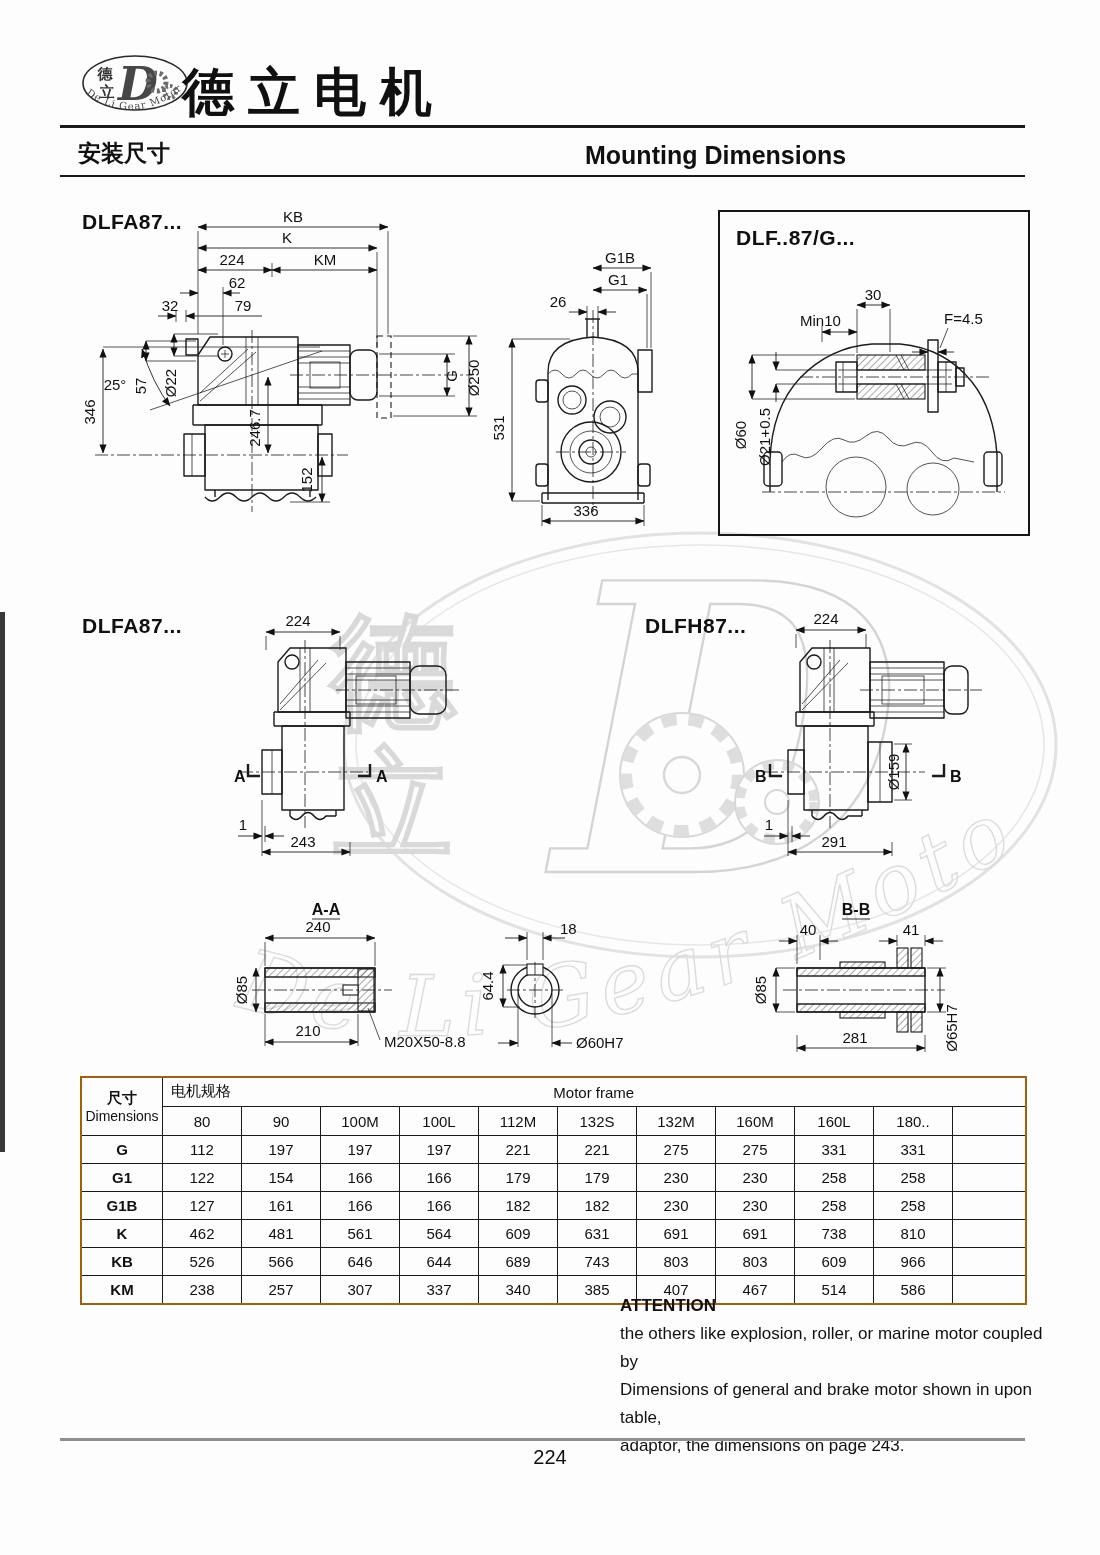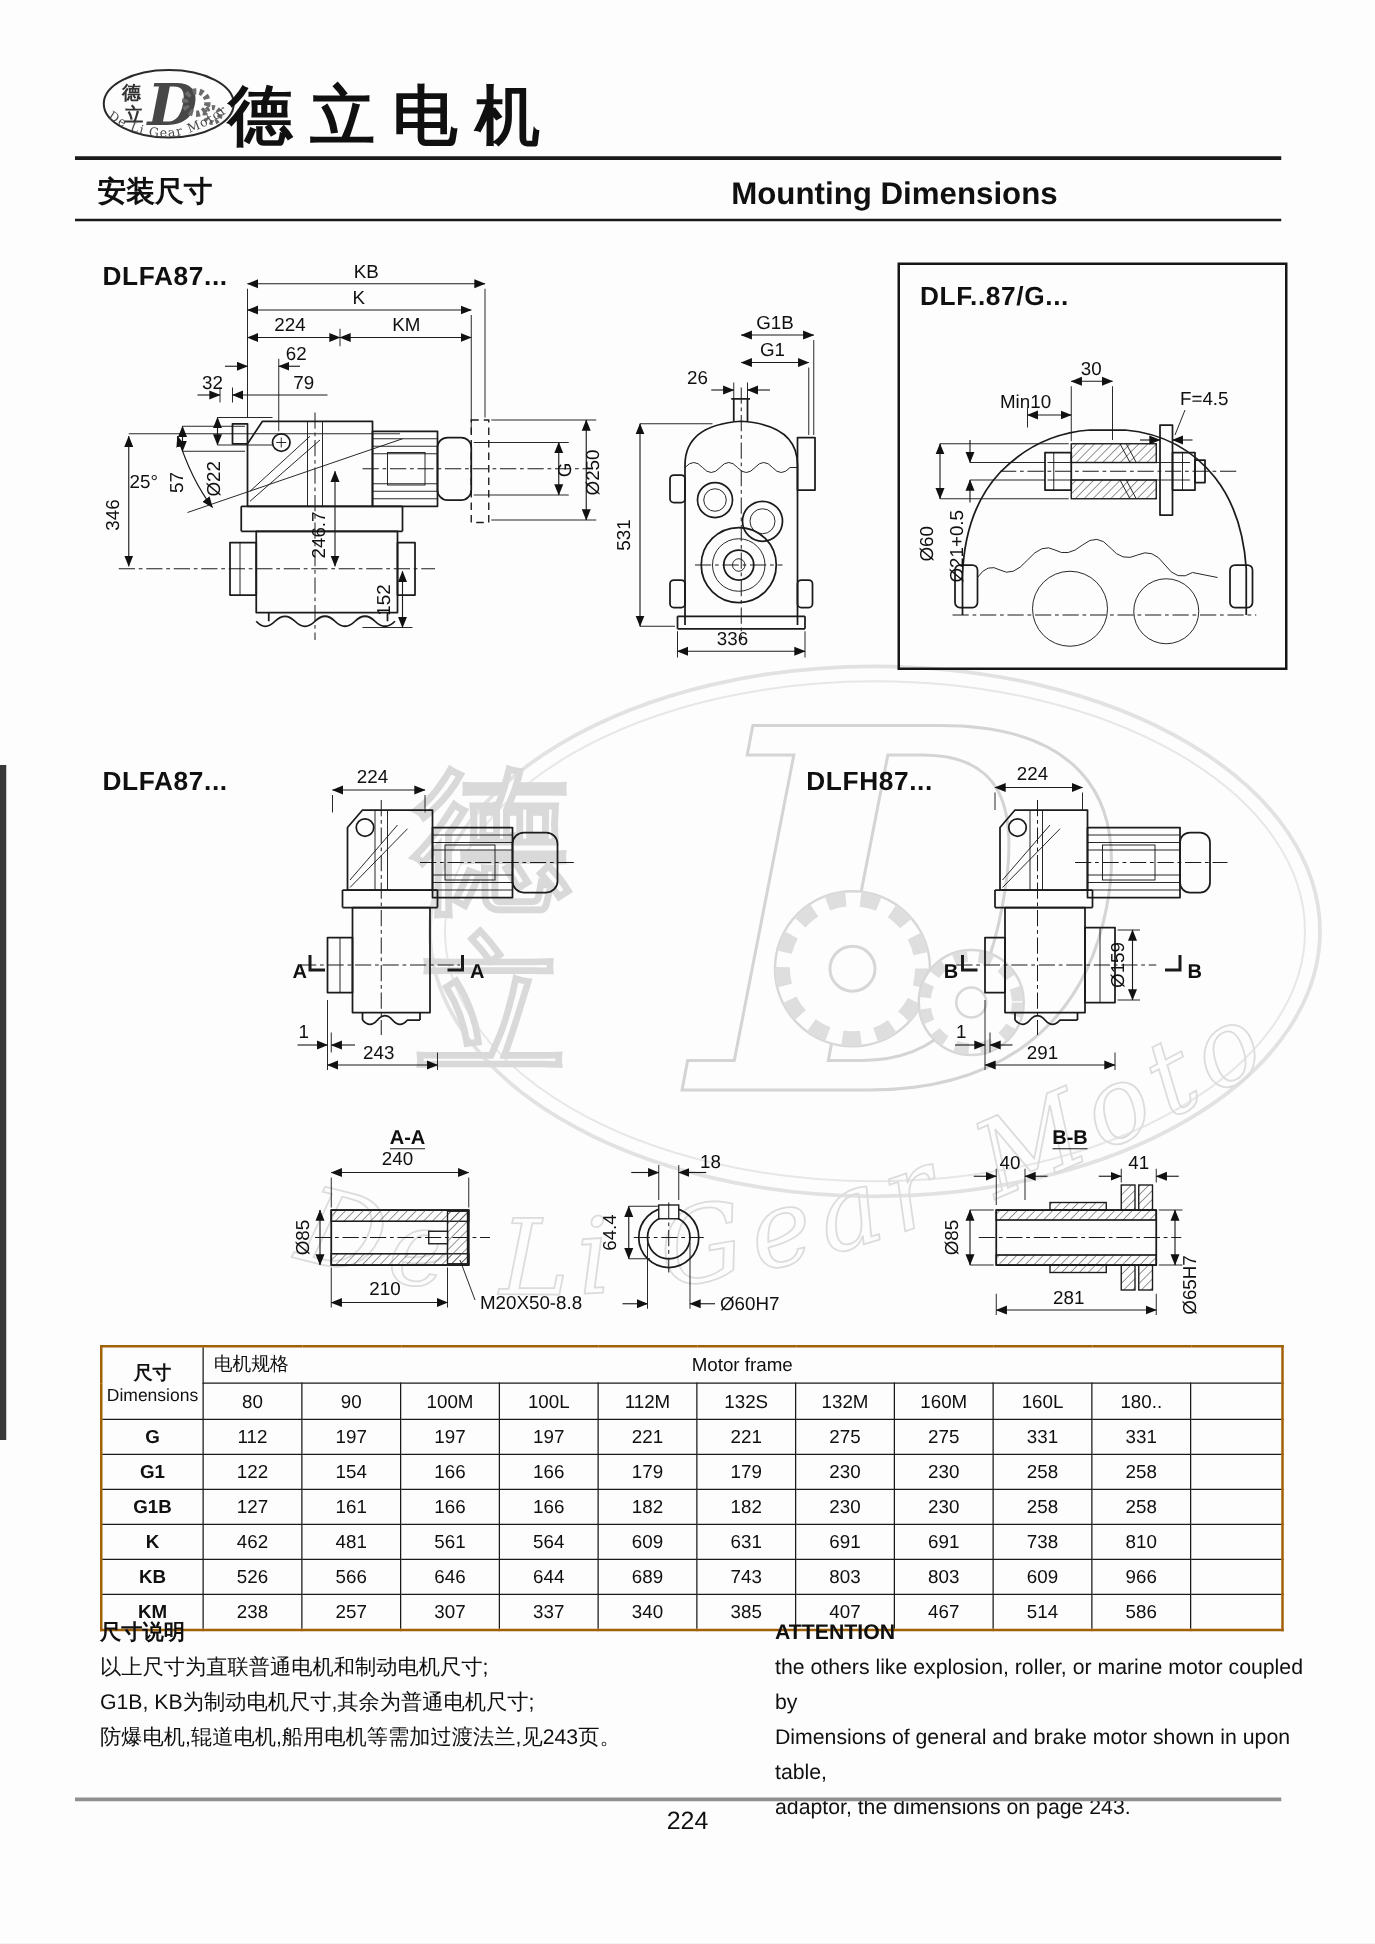--- a/index.html
+++ b/index.html
@@ -546,26 +546,20 @@
           <td>385</td>
           <td>407</td>
           <td>467</td>
           <td>514</td>
           <td>586</td>
           <td></td>
         </tr>
       </tbody>
   </table>
 
-  <div class="notes" style="left:80px;top:1292px;width:500px">
-    <div class="hd">尺寸说明</div>
-    <div>以上尺寸为直联普通电机和制动电机尺寸;</div>
-    <div>G1B, KB为制动电机尺寸,其余为普通电机尺寸;</div>
-    <div>防爆电机,辊道电机,船用电机等需加过渡法兰,见243页。</div>
-  </div>
   <div class="notes" style="left:620px;top:1292px;width:430px">
     <div class="hd">ATTENTION</div>
     <div>the others like explosion, roller, or marine motor coupled by</div>
     <div>Dimensions of general and brake motor shown in upon table,</div>
     <div>adaptor, the dimensions on page 243.</div>
   </div>
 
   <div class="rule" style="left:60px;top:1438px;width:965px;height:3px;background:#8f8f8f"></div>
   <div class="pageno">224</div>
 

